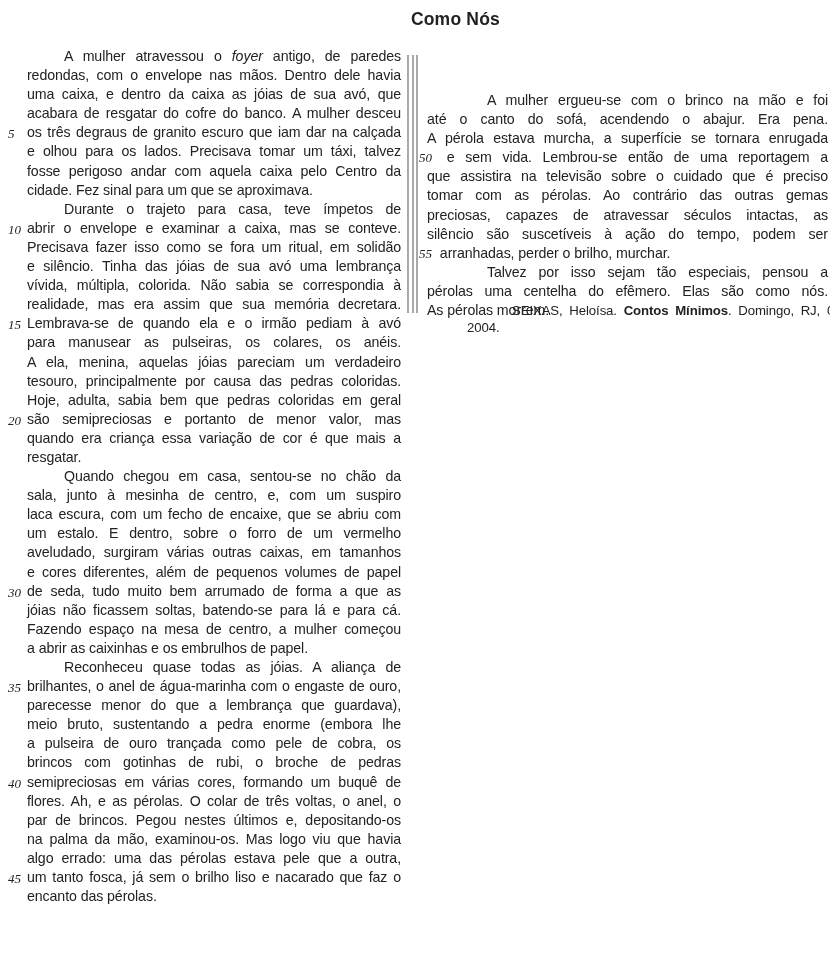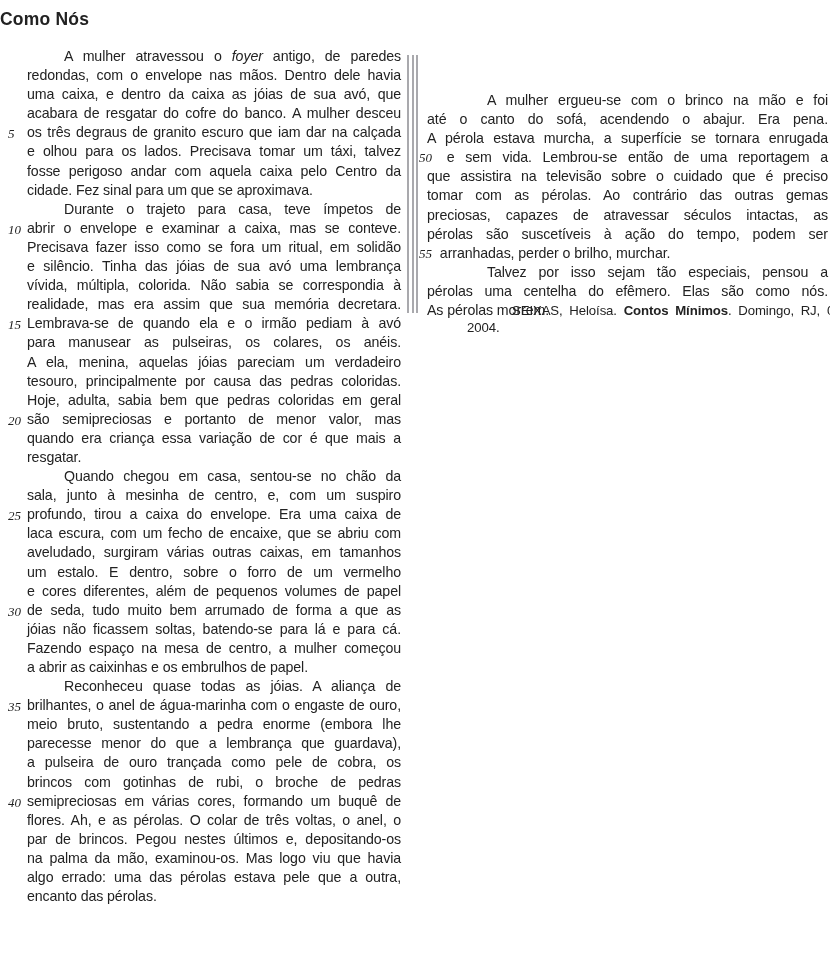--- a/index.html
+++ b/index.html
@@ -8,21 +8,21 @@
     --bg:#ffffff;
   }
   html,body{margin:0;padding:0;}
   body{
     width:830px;height:954px;background:var(--bg);
     font-family:"Liberation Sans",sans-serif;color:var(--text-color);
   }
   .page{position:relative;width:830px;height:954px;overflow:hidden;background:var(--bg);}
   .title{
     position:absolute;top:9px;left:0;width:456px;margin:0;
-    text-align:left;font-size:17.5px;font-weight:bold;letter-spacing:.2px;
+    text-align:right;font-size:17.5px;font-weight:bold;letter-spacing:.2px;padding-left:44px;
   }
   .divider{
     position:absolute;left:407px;top:55px;width:13px;height:258px;
     background:repeating-linear-gradient(90deg,var(--stripe) 0px,var(--stripe) 2.2px,#ffffff 2.2px,#ffffff 4.6px);
   }
   .col{
     position:absolute;top:47px;
     font-size:14.2px;line-height:19.1px;letter-spacing:-0.1px;
   }
   .col.left{left:27px;width:374px;}
@@ -75,50 +75,50 @@
       <div class="line"><span class="lineno">15</span><span class="t">Lembrava-se de quando ela e o irmão pediam à avó</span></div>
       <div class="line"><span class="t">para manusear as pulseiras, os colares, os anéis.</span></div>
       <div class="line"><span class="t">A ela, menina, aquelas jóias pareciam um verdadeiro</span></div>
       <div class="line"><span class="t">tesouro, principalmente por causa das pedras coloridas.</span></div>
       <div class="line"><span class="t">Hoje, adulta, sabia bem que pedras coloridas em geral</span></div>
       <div class="line"><span class="lineno">20</span><span class="t">são semipreciosas e portanto de menor valor, mas</span></div>
       <div class="line"><span class="t">quando era criança essa variação de cor é que mais a</span></div>
       <div class="line end"><span class="t">resgatar.</span></div>
       <div class="line indent"><span class="t">Quando chegou em casa, sentou-se no chão da</span></div>
       <div class="line"><span class="t">sala, junto à mesinha de centro, e, com um suspiro</span></div>
-      <div class="line"><span class="lineno">25</span><span class="t">profundo, tirou a caixa do envelope. Era uma caixa de</span></div>
       <div class="line"><span class="t">laca escura, com um fecho de encaixe, que se abriu com</span></div>
+      <div class="line"><span class="t">um estalo. E dentro, sobre o forro de um vermelho</span></div>
       <div class="line"><span class="t">aveludado, surgiram várias outras caixas, em tamanhos</span></div>
-      <div class="line"><span class="t">um estalo. E dentro, sobre o forro de um vermelho</span></div>
       <div class="line"><span class="t">e cores diferentes, além de pequenos volumes de papel</span></div>
       <div class="line"><span class="lineno">30</span><span class="t">de seda, tudo muito bem arrumado de forma a que as</span></div>
       <div class="line"><span class="t">jóias não ficassem soltas, batendo-se para lá e para cá.</span></div>
       <div class="line"><span class="t">Fazendo espaço na mesa de centro, a mulher começou</span></div>
       <div class="line end"><span class="t">a abrir as caixinhas e os embrulhos de papel.</span></div>
       <div class="line indent"><span class="t">Reconheceu quase todas as jóias. A aliança de</span></div>
       <div class="line"><span class="lineno">35</span><span class="t">brilhantes, o anel de água-marinha com o engaste de ouro,</span></div>
+      <div class="line"><span class="t">parecesse menor do que a lembrança que guardava),</span></div>
       <div class="line"><span class="t">meio bruto, sustentando a pedra enorme (embora lhe</span></div>
-      <div class="line"><span class="t">parecesse menor do que a lembrança que guardava),</span></div>
       <div class="line"><span class="t">a pulseira de ouro trançada como pele de cobra, os</span></div>
       <div class="line"><span class="t">brincos com gotinhas de rubi, o broche de pedras</span></div>
       <div class="line"><span class="lineno">40</span><span class="t">semipreciosas em várias cores, formando um buquê de</span></div>
       <div class="line"><span class="t">flores. Ah, e as pérolas. O colar de três voltas, o anel, o</span></div>
       <div class="line"><span class="t">par de brincos. Pegou nestes últimos e, depositando-os</span></div>
       <div class="line"><span class="t">na palma da mão, examinou-os. Mas logo viu que havia</span></div>
       <div class="line"><span class="t">algo errado: uma das pérolas estava pele que a outra,</span></div>
+      <div class="line"><span class="lineno">45</span><span class="t">um tanto fosca, já sem o brilho liso e nacarado que faz o</span></div>
       <div class="line end"><span class="t">encanto das pérolas.</span></div>
     </div>
   <div class="col right">
       <div class="line indent"><span class="t">A mulher ergueu-se com o brinco na mão e foi</span></div>
       <div class="line"><span class="t">até o canto do sofá, acendendo o abajur. Era pena.</span></div>
       <div class="line"><span class="t">A pérola estava murcha, a superfície se tornara enrugada</span></div>
       <div class="line"><span class="lineno">50</span> <span class="t">e sem vida. Lembrou-se então de uma reportagem a</span></div>
       <div class="line"><span class="t">que assistira na televisão sobre o cuidado que é preciso</span></div>
       <div class="line"><span class="t">tomar com as pérolas. Ao contrário das outras gemas</span></div>
       <div class="line"><span class="t">preciosas, capazes de atravessar séculos intactas, as</span></div>
-      <div class="line"><span class="t">pérolas são suscetíveis à ação do tempo, podem ser</span></div>
+      <div class="line"><span class="t">silêncio são suscetíveis à ação do tempo, podem ser</span></div>
       <div class="line end"><span class="lineno">55</span> <span class="t">arranhadas, perder o brilho, murchar.</span></div>
       <div class="line indent"><span class="t">Talvez por isso sejam tão especiais, pensou a</span></div>
       <div class="line"><span class="t">pérolas uma centelha do efêmero. Elas são como nós.</span></div>
       <div class="line end"><span class="t">As pérolas morrem.</span></div>
     </div>
   <div class="citation">SEIXAS, Heloísa. <b>Contos Mínimos</b>. Domingo, RJ, 01 fev. 2004.</div>
 </div>
 
 </body></html>

